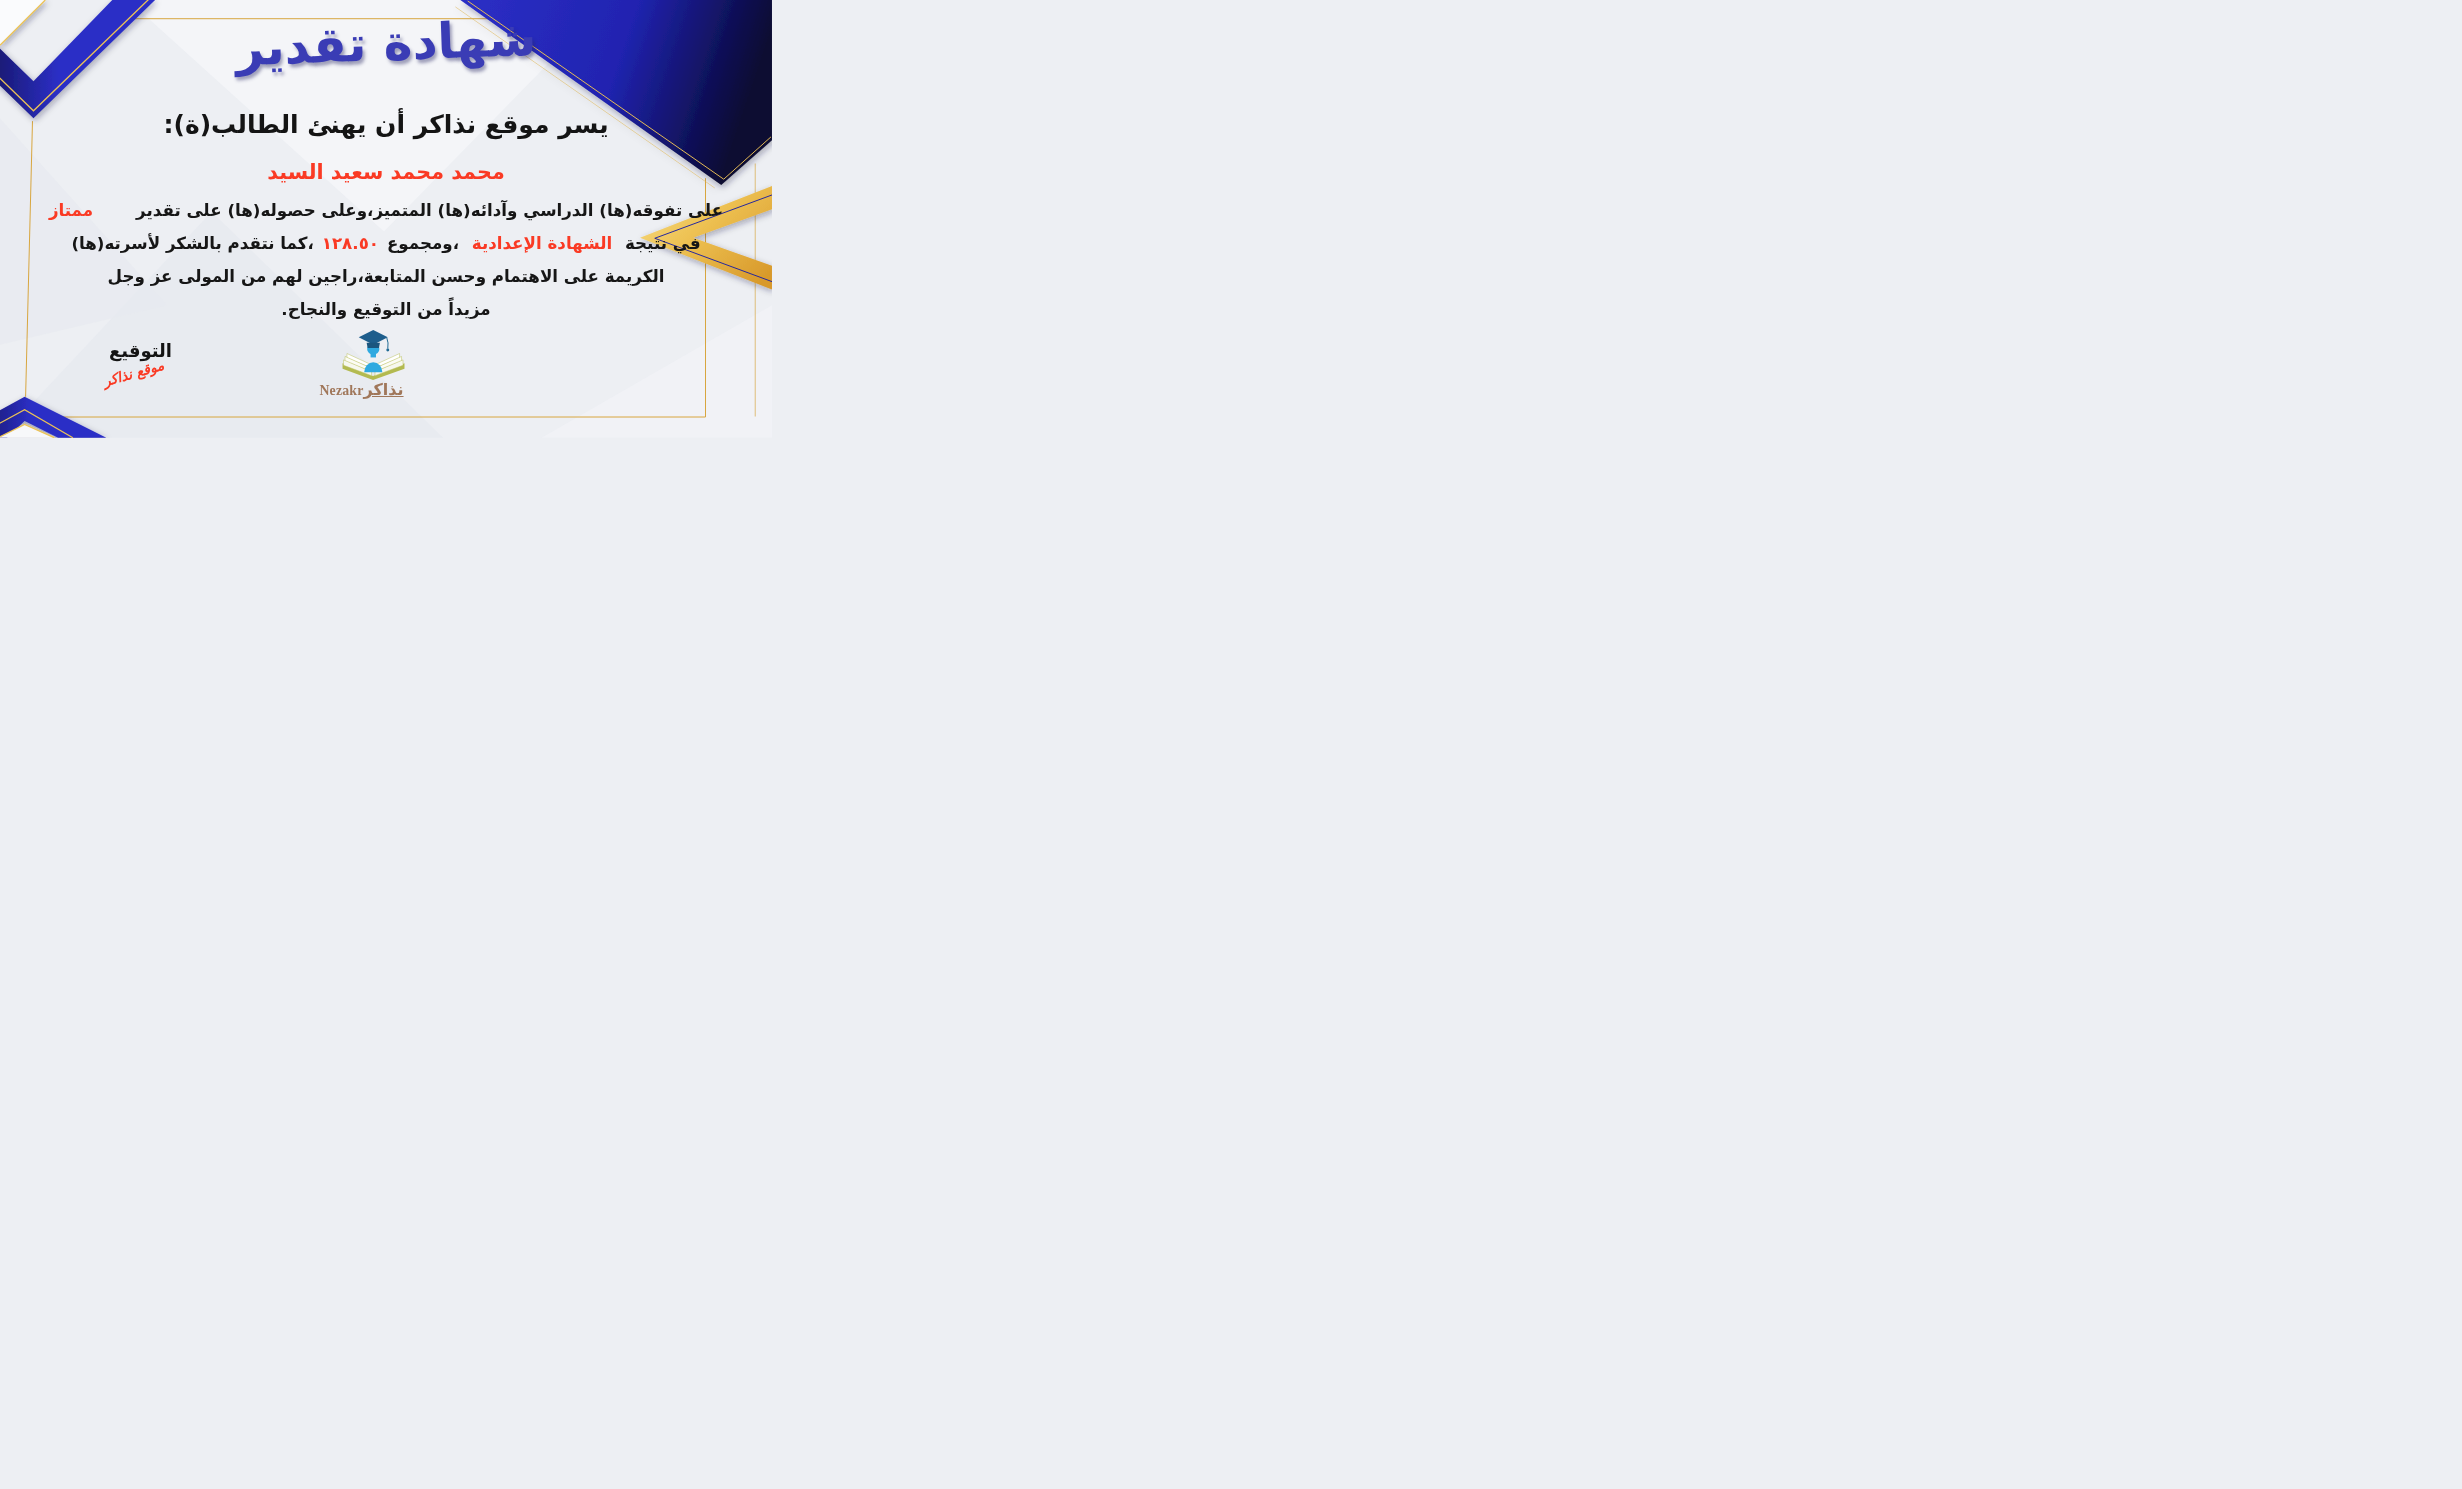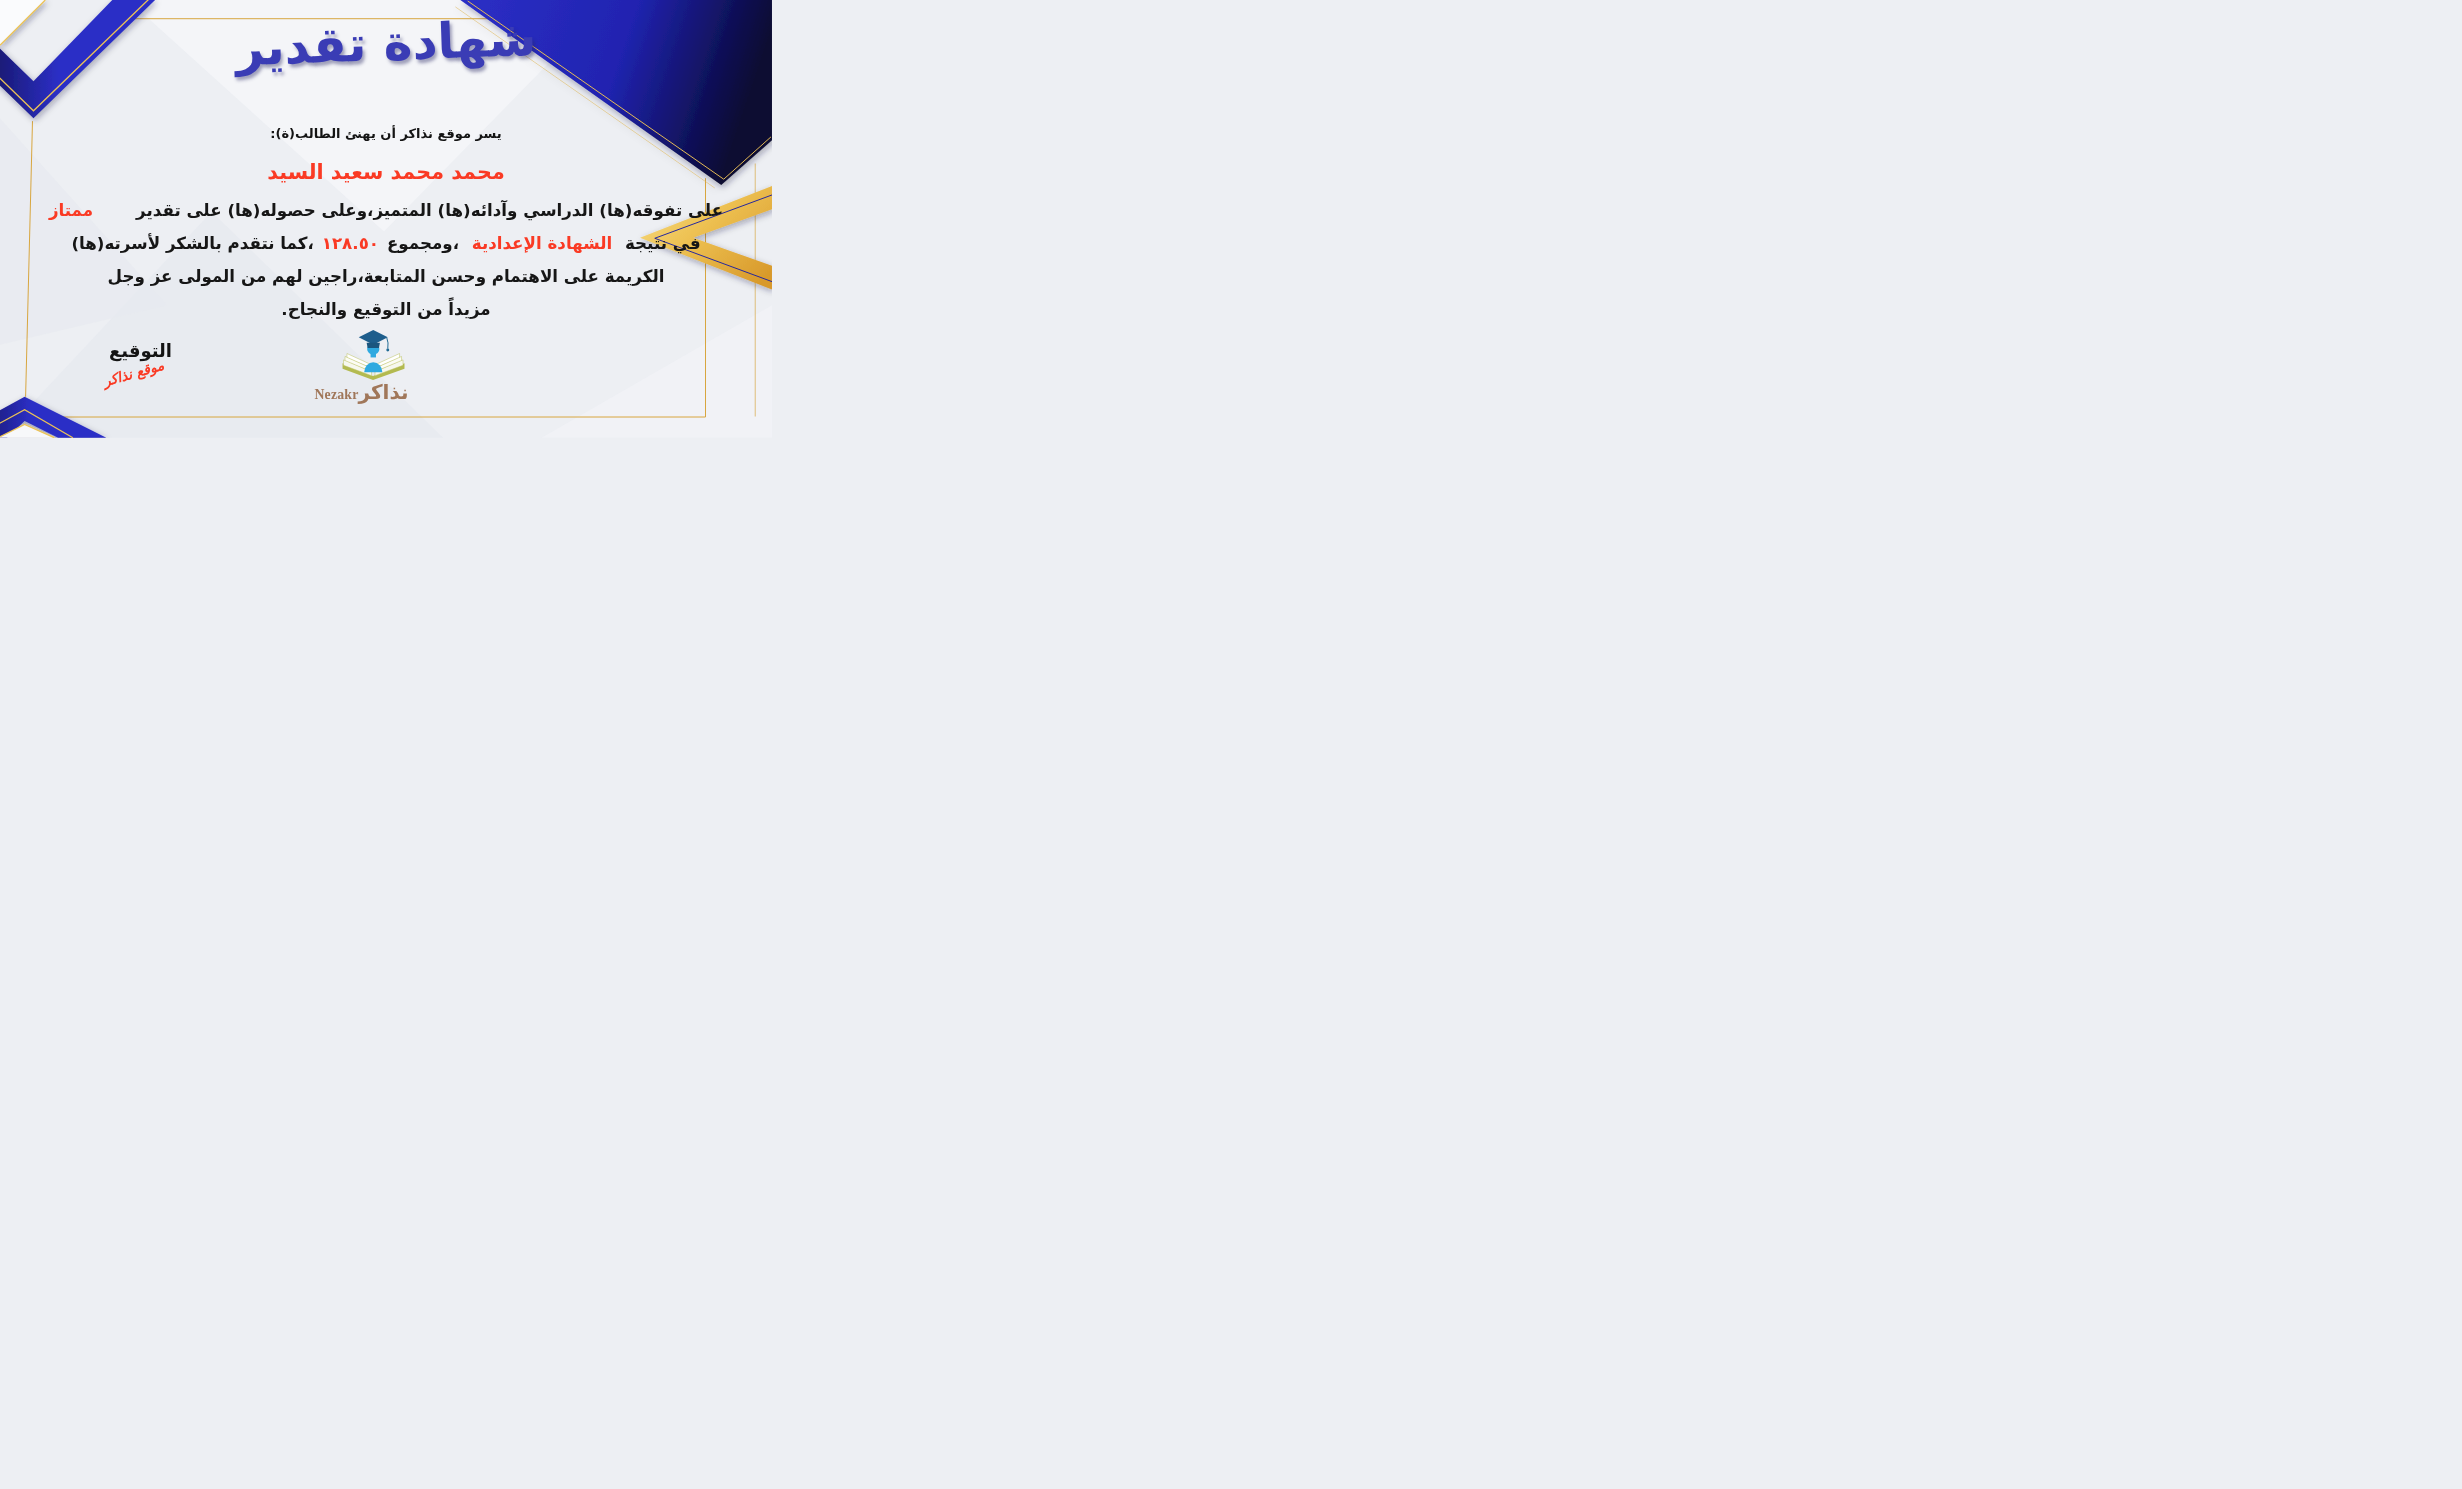--- a/index.html
+++ b/index.html
@@ -9,21 +9,21 @@
     font-family:"DejaVu Sans", sans-serif;
   }
   .stage svg.deco { position:absolute; inset:0; z-index:0; }
   .txt { position:absolute; left:0; right:0; text-align:center; z-index:2; direction:rtl; }
   .title {
     top:14.8px; font-size:49px; font-weight:bold; color:#3a3cb5;
     transform:rotate(-2deg);
     text-shadow:2px 3.4px 3.4px rgba(40,40,100,.42);
     letter-spacing:1px;
   }
-  .intro { top:126px; font-size:13px; font-weight:bold; color:#141414; }
+  .intro { top:110px; font-size:25px; font-weight:bold; color:#141414; }
   .name  { top:160px; font-size:20.7px; font-weight:bold; color:#fa3a24; }
   .bline { font-size:16.7px; font-weight:bold; color:#161616; }
   .l1 { top:200px; } .l2 { top:233px; } .l3 { top:266px; } .l4 { top:299px; }
   .red { color:#fa3a24; }
   .gap-grade { margin-right:43px; }
   .gap-wide  { margin:0 12.8px; }
   .gap-num   { margin:0 7.9px; }
   .sig-label {
     position:absolute; left:98px; top:340px; width:74px; text-align:right;
     font-size:18px; font-weight:bold; color:#141414; z-index:2; direction:rtl;
@@ -32,21 +32,21 @@
     position:absolute; left:94px; top:365px; width:79px; text-align:center;
     font-size:13.8px; font-weight:bold; font-style:italic; color:#fa3a24;
     transform:rotate(-16deg); z-index:2; direction:rtl;
   }
   .logo { position:absolute; left:327px; top:324px; width:94px; z-index:2; }
   .logo svg { display:block; margin:0 auto; }
   .logo-text {
     position:absolute; left:310px; top:380px; width:103px; text-align:center;
     direction:rtl; color:#a0775a; z-index:2; white-space:nowrap;
   }
-  .logo-ar { font-size:20px; font-weight:bold; }
+  .logo-ar { font-size:16px; font-weight:bold;text-decoration:underline; }
   .logo-en { font-size:13.8px; font-weight:bold; font-family:Liberation Serif, serif; letter-spacing:0.2px; }
 </style>
 </head>
 <body>
 
 <div class="stage">
 
   <svg class="deco" viewBox="0 0 1568 889">
     <defs>
       <linearGradient id="bandTL" x1="0%" y1="0%" x2="45%" y2="0%">

